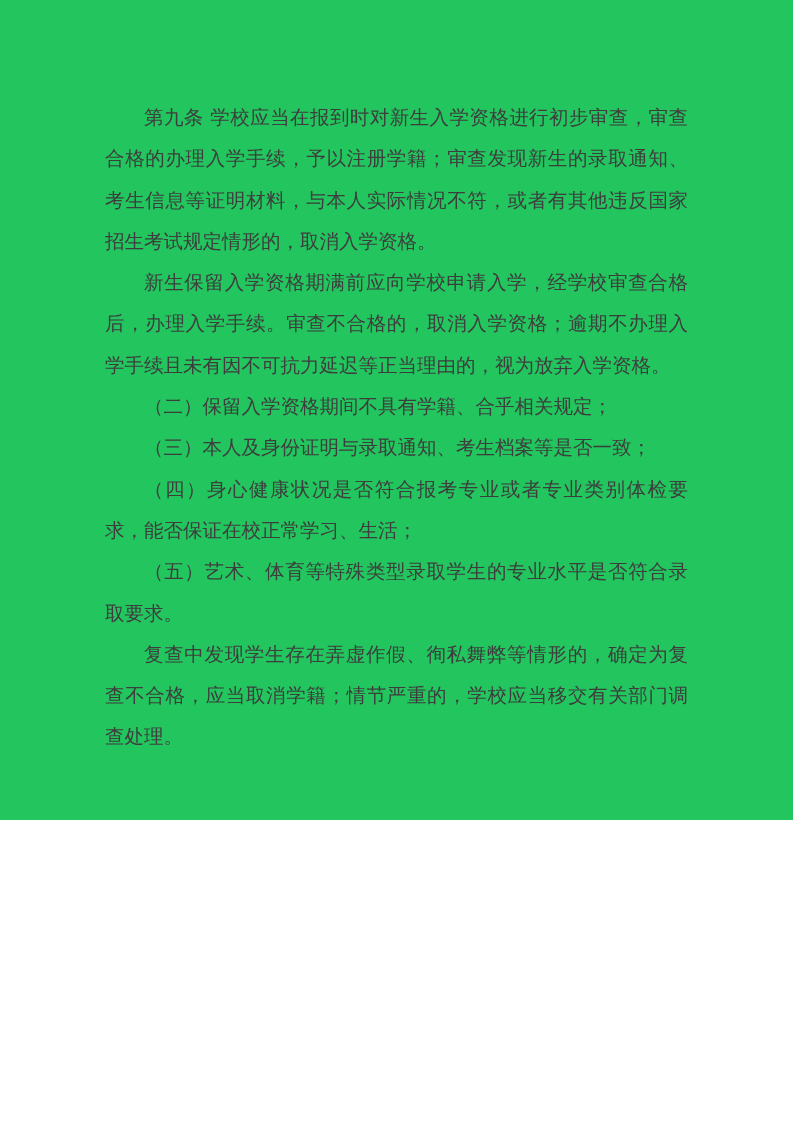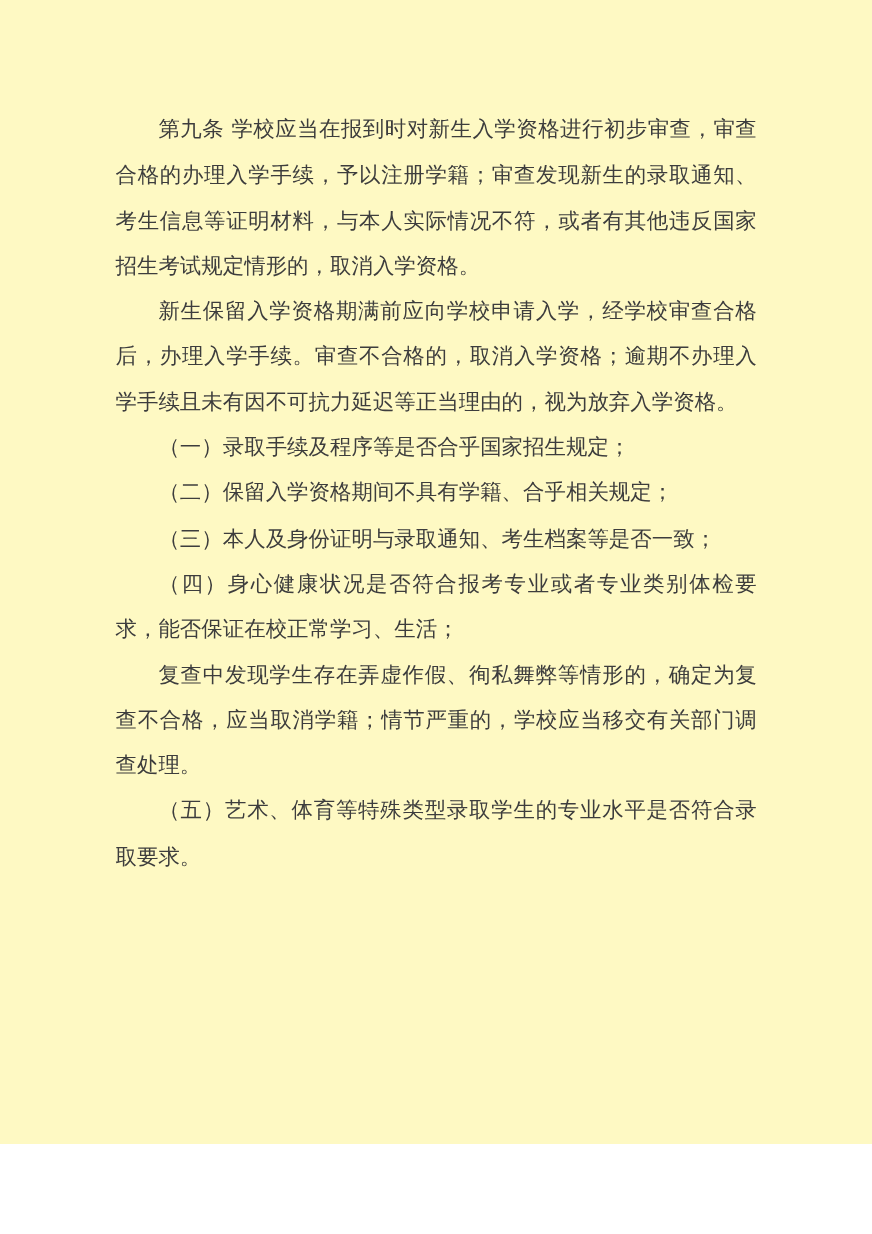--- a/index.html
+++ b/index.html
@@ -9,22 +9,22 @@
   }
   body {
     width: 793px;
     height: 1122px;
     box-sizing: border-box;
     overflow: hidden;
   }
   .doc-page {
     box-sizing: border-box;
     width: 793px;
-    height: 1040px;
-    background: #fef9c3;
+    height: 820px;
+    background: #22c55e;
     padding: 97px 105px 12px 105px;
   }
   .doc-body {
     font-family: "DejaVu Serif", "Liberation Serif", serif;
     font-size: 19.5px;
     line-height: 41.3px;
     color: #3d3d3d;
     text-align: justify;
   }
   .doc-body p {
@@ -34,20 +34,19 @@
     word-break: break-all;
   }
 </style>
 </head>
 <body>
 
 <div class="doc-page">
   <div class="doc-body">
     <p>第九条 学校应当在报到时对新生入学资格进行初步审查，审查合格的办理入学手续，予以注册学籍；审查发现新生的录取通知、考生信息等证明材料，与本人实际情况不符，或者有其他违反国家招生考试规定情形的，取消入学资格。</p>
     <p>新生保留入学资格期满前应向学校申请入学，经学校审查合格后，办理入学手续。审查不合格的，取消入学资格；逾期不办理入学手续且未有因不可抗力延迟等正当理由的，视为放弃入学资格。</p>
-    <p>（一）录取手续及程序等是否合乎国家招生规定；</p>
     <p>（二）保留入学资格期间不具有学籍、合乎相关规定；</p>
     <p>（三）本人及身份证明与录取通知、考生档案等是否一致；</p>
     <p>（四）身心健康状况是否符合报考专业或者专业类别体检要求，能否保证在校正常学习、生活；</p>
+    <p>（五）艺术、体育等特殊类型录取学生的专业水平是否符合录取要求。</p>
     <p>复查中发现学生存在弄虚作假、徇私舞弊等情形的，确定为复查不合格，应当取消学籍；情节严重的，学校应当移交有关部门调查处理。</p>
-    <p>（五）艺术、体育等特殊类型录取学生的专业水平是否符合录取要求。</p>
   </div>
 </div>
 
 </body></html>

